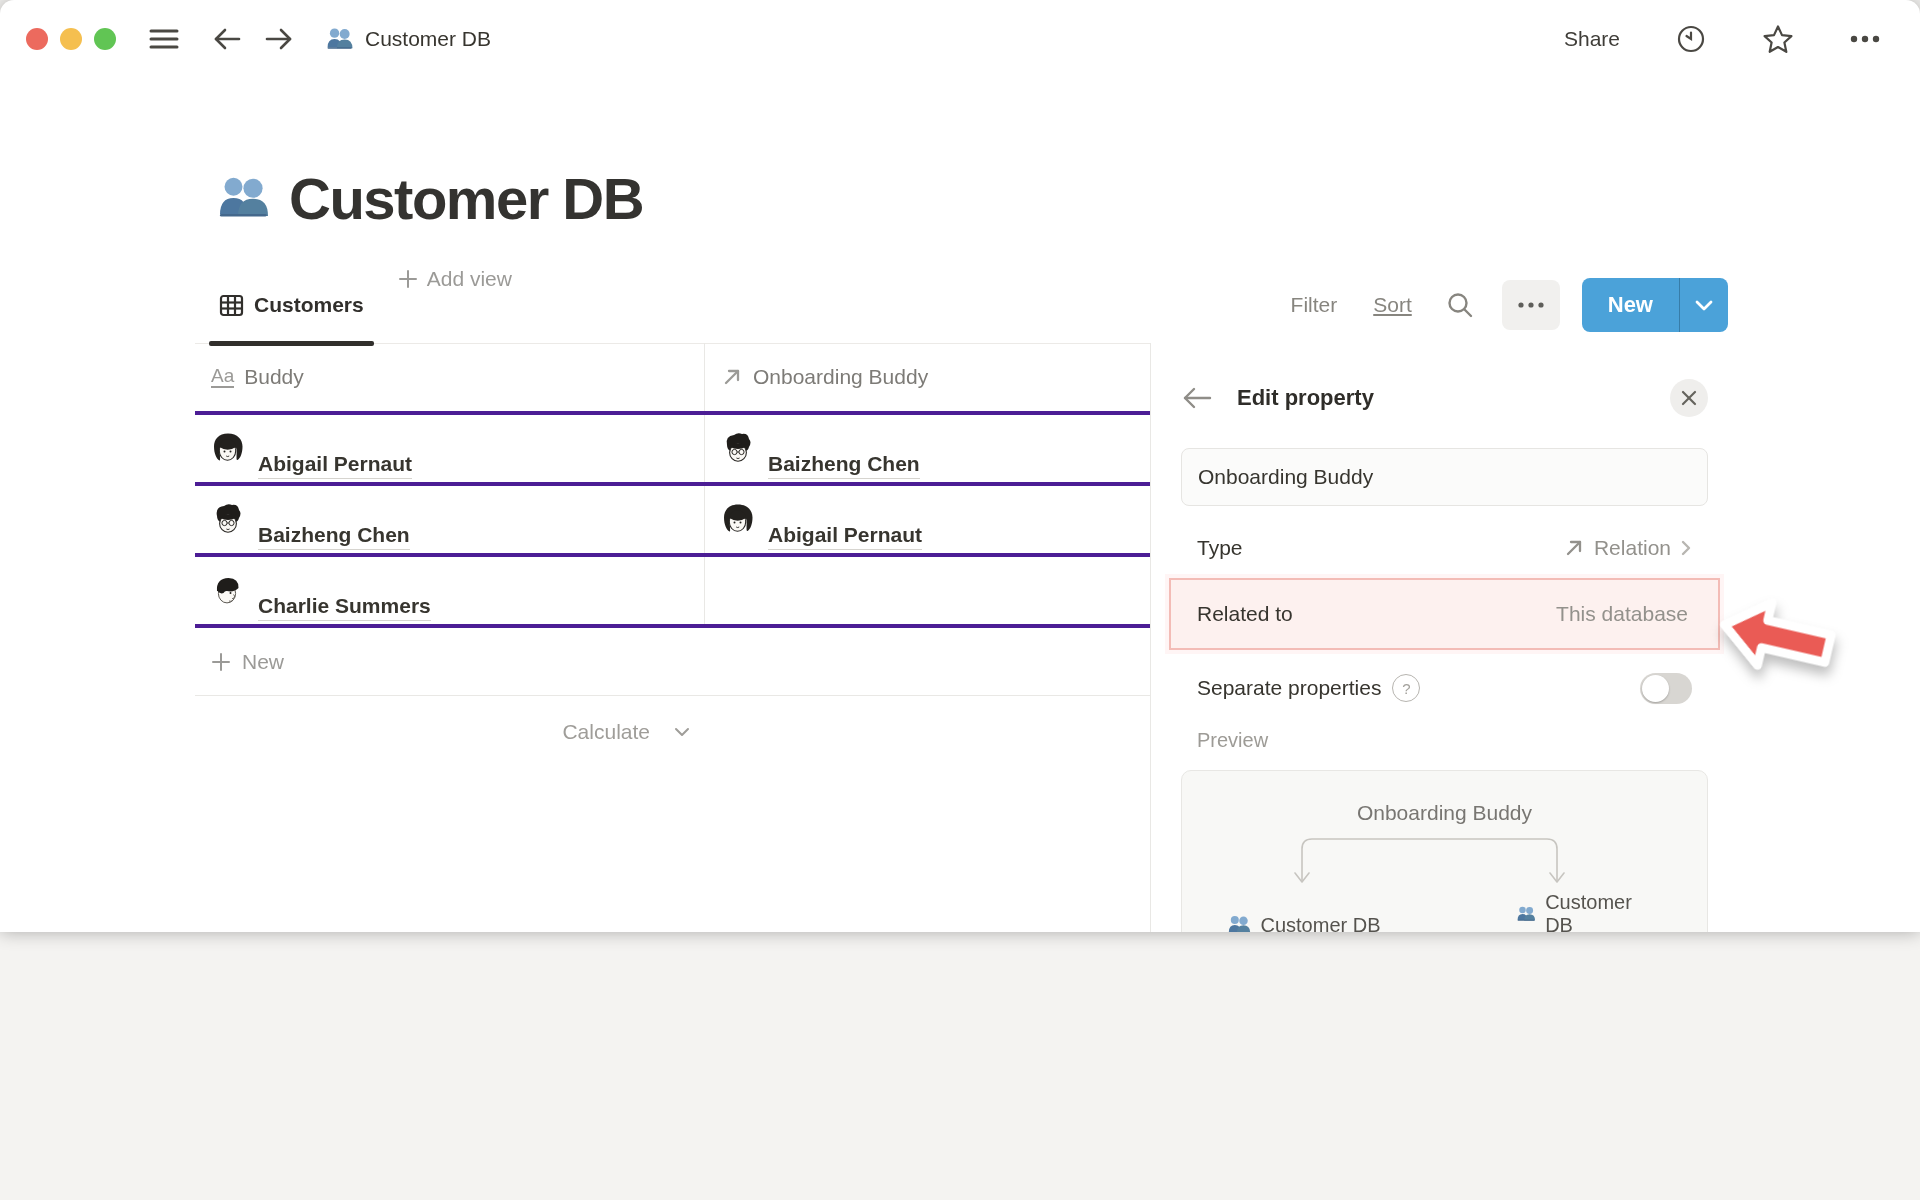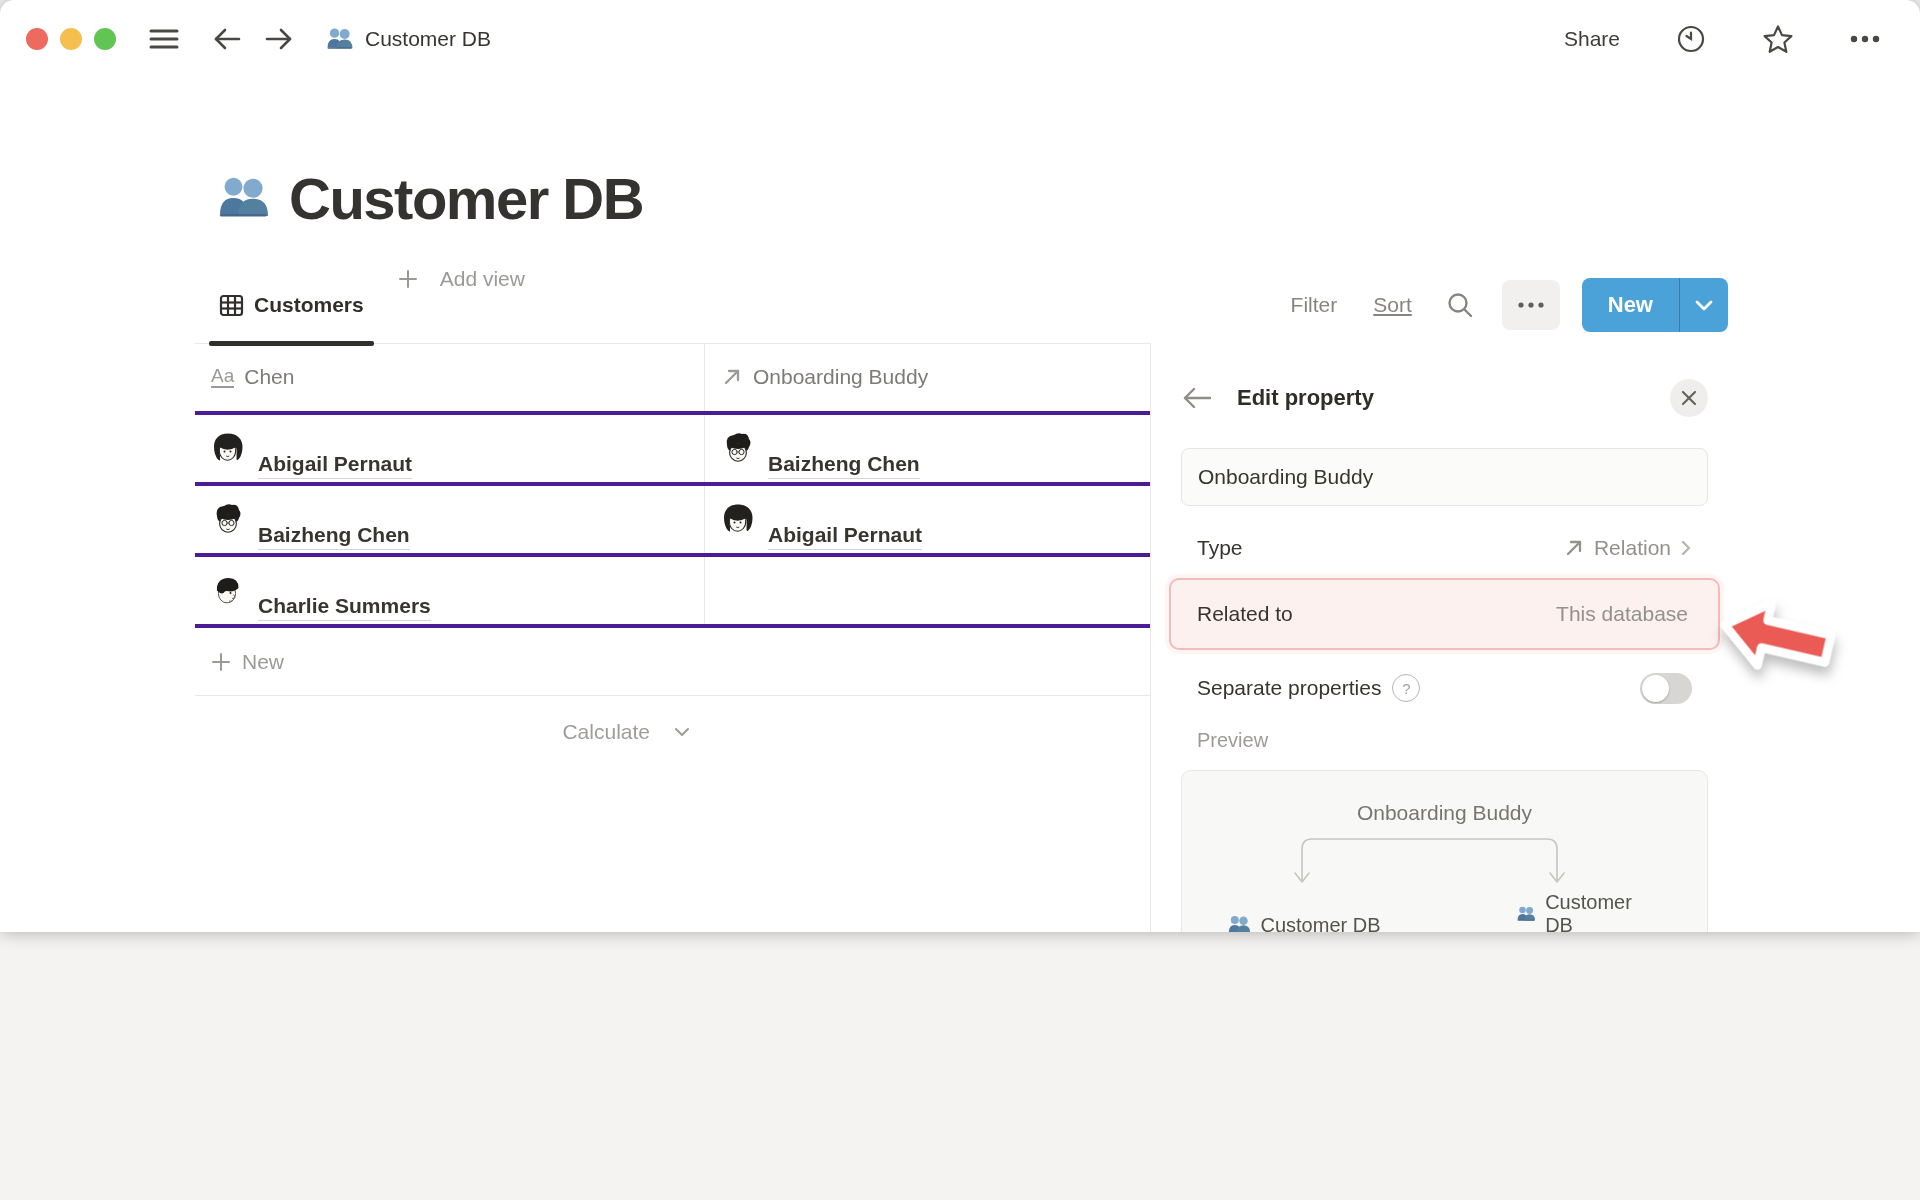--- a/index.html
+++ b/index.html
@@ -24,21 +24,21 @@
   .page-title{position:absolute;left:217px;top:158px;height:80px;display:flex;align-items:center;gap:18px;}
   .page-title .ttl{font-size:58px;font-weight:700;letter-spacing:-1.5px;color:#343330;}
   
   .toolbar{position:absolute;left:195px;top:267px;width:1533px;height:76px;
     border-bottom:1px solid #eceae7;display:flex;align-items:center;}
   .tabs{display:flex;align-items:flex-start;height:100%;}
   .tab{position:relative;display:flex;align-items:center;gap:10px;height:100%;
     padding:0 10px;margin-left:14px;font-size:21px;font-weight:600;color:#312f2c;cursor:pointer;}
   .tab.active::after{content:"";position:absolute;left:0;right:0;bottom:-3px;height:5px;
     background:#312f2c;border-radius:2px;}
-  .add-view{display:flex;align-items:center;gap:22px;margin-left:24px;font-size:21px;
+  .add-view{display:flex;align-items:center;gap:9px;margin-left:24px;font-size:21px;
     color:#9b9a97;cursor:pointer;}
   .tb-controls{margin-left:auto;display:flex;align-items:center;}
   .ctl-text{font-size:21px;color:#87857f;cursor:pointer;}
   .ctl-text + .ctl-text{margin-left:36px;text-decoration:underline;}
   .ctl-search{margin-left:34px;cursor:pointer;display:flex;}
   .dots-box{margin-left:28px;width:58px;height:50px;background:#f1f0ee;border-radius:8px;
     display:flex;align-items:center;justify-content:center;cursor:pointer;}
   .new-btn{margin-left:22px;height:54px;border-radius:8px;background:#4ba2d9;display:flex;
     align-items:stretch;color:#fff;cursor:pointer;overflow:hidden;}
   .new-btn .main-part{display:flex;align-items:center;padding:0 26px;font-size:22px;font-weight:600;}
@@ -72,21 +72,21 @@
     background:#efeeec;display:flex;align-items:center;justify-content:center;cursor:pointer;}
   .p-input{position:absolute;top:105px;left:30px;width:527px;height:58px;box-sizing:border-box;
     border:1px solid #e6e5e2;background:#fbfbfa;border-radius:8px;font-size:21px;color:#37352f;
     padding:0 16px;outline:none;font-family:inherit;}
   .p-row{position:absolute;left:30px;width:527px;height:56px;display:flex;align-items:center;
     justify-content:space-between;padding:0 16px;box-sizing:border-box;cursor:pointer;}
   .row-type{top:177px;}
   .p-label{font-size:21px;color:#37352f;}
   .p-value{display:flex;align-items:center;gap:9px;font-size:21px;color:#93918c;}
   .row-related{top:235px;left:18px;width:551px;height:72px;background:#fdf1ef;
-    border:2px solid #f3bcb6;border-radius:10px;box-shadow:0 0 0 4px rgba(255,118,108,.07);
+    border:2px solid #f3bcb6;border-radius:0;box-shadow:0 0 0 4px rgba(255,118,108,.07);
     padding:0 30px 0 26px;}
   .row-sep{top:317px;}
   .help-circ{width:26px;height:26px;border-radius:50%;border:1.5px solid #b7b5b0;color:#a3a19c;
     font-size:15px;display:flex;align-items:center;justify-content:center;margin-left:11px;}
   .toggle{width:52px;height:31px;border-radius:16px;background:#d8d6d2;position:relative;cursor:pointer;}
   .knob{position:absolute;left:2px;top:2px;width:27px;height:27px;border-radius:50%;background:#fff;
     box-shadow:0 1px 2px rgba(0,0,0,.25);}
   .preview-label{position:absolute;top:386px;left:46px;font-size:20px;color:#9d9b96;}
   .preview-card{position:absolute;top:427px;left:30px;width:527px;height:194px;box-sizing:border-box;
     background:#f8f8f6;border:1px solid #e8e7e4;border-radius:10px;}
@@ -255,21 +255,21 @@
       </span>
     </div>
   </div>
 
   <div class="main">
 
     <div class="table-zone">
       <div class="trow hrow">
         <div class="cell c1 hcell">
           <span class="aa-glyph">Aa</span>
-          <span>Chen</span>
+          <span>Buddy</span>
         </div>
         <div class="cell c2 hcell">
           <svg width="22" height="22" viewBox="0 0 22 22" fill="none" stroke="#9b9a97" stroke-width="2.3" stroke-linecap="round" stroke-linejoin="round">
               <line x1="5" y1="17" x2="17" y2="5"></line>
               <polyline points="8,5 17,5 17,14"></polyline>
             </svg>
           <span>Onboarding Buddy</span>
         </div>
       </div>
 

